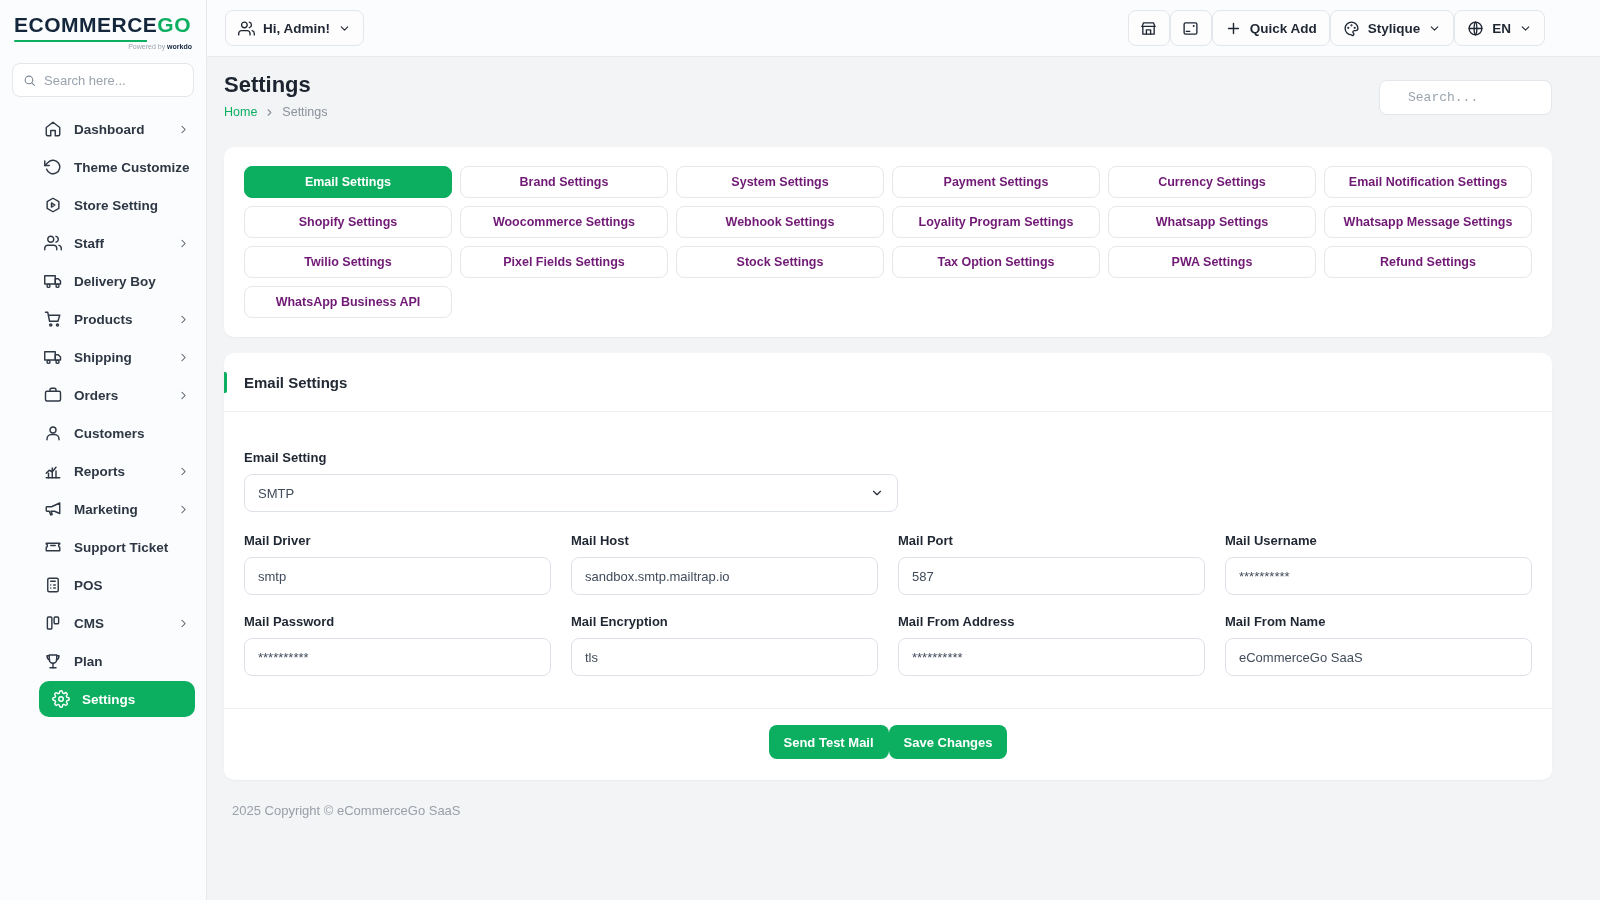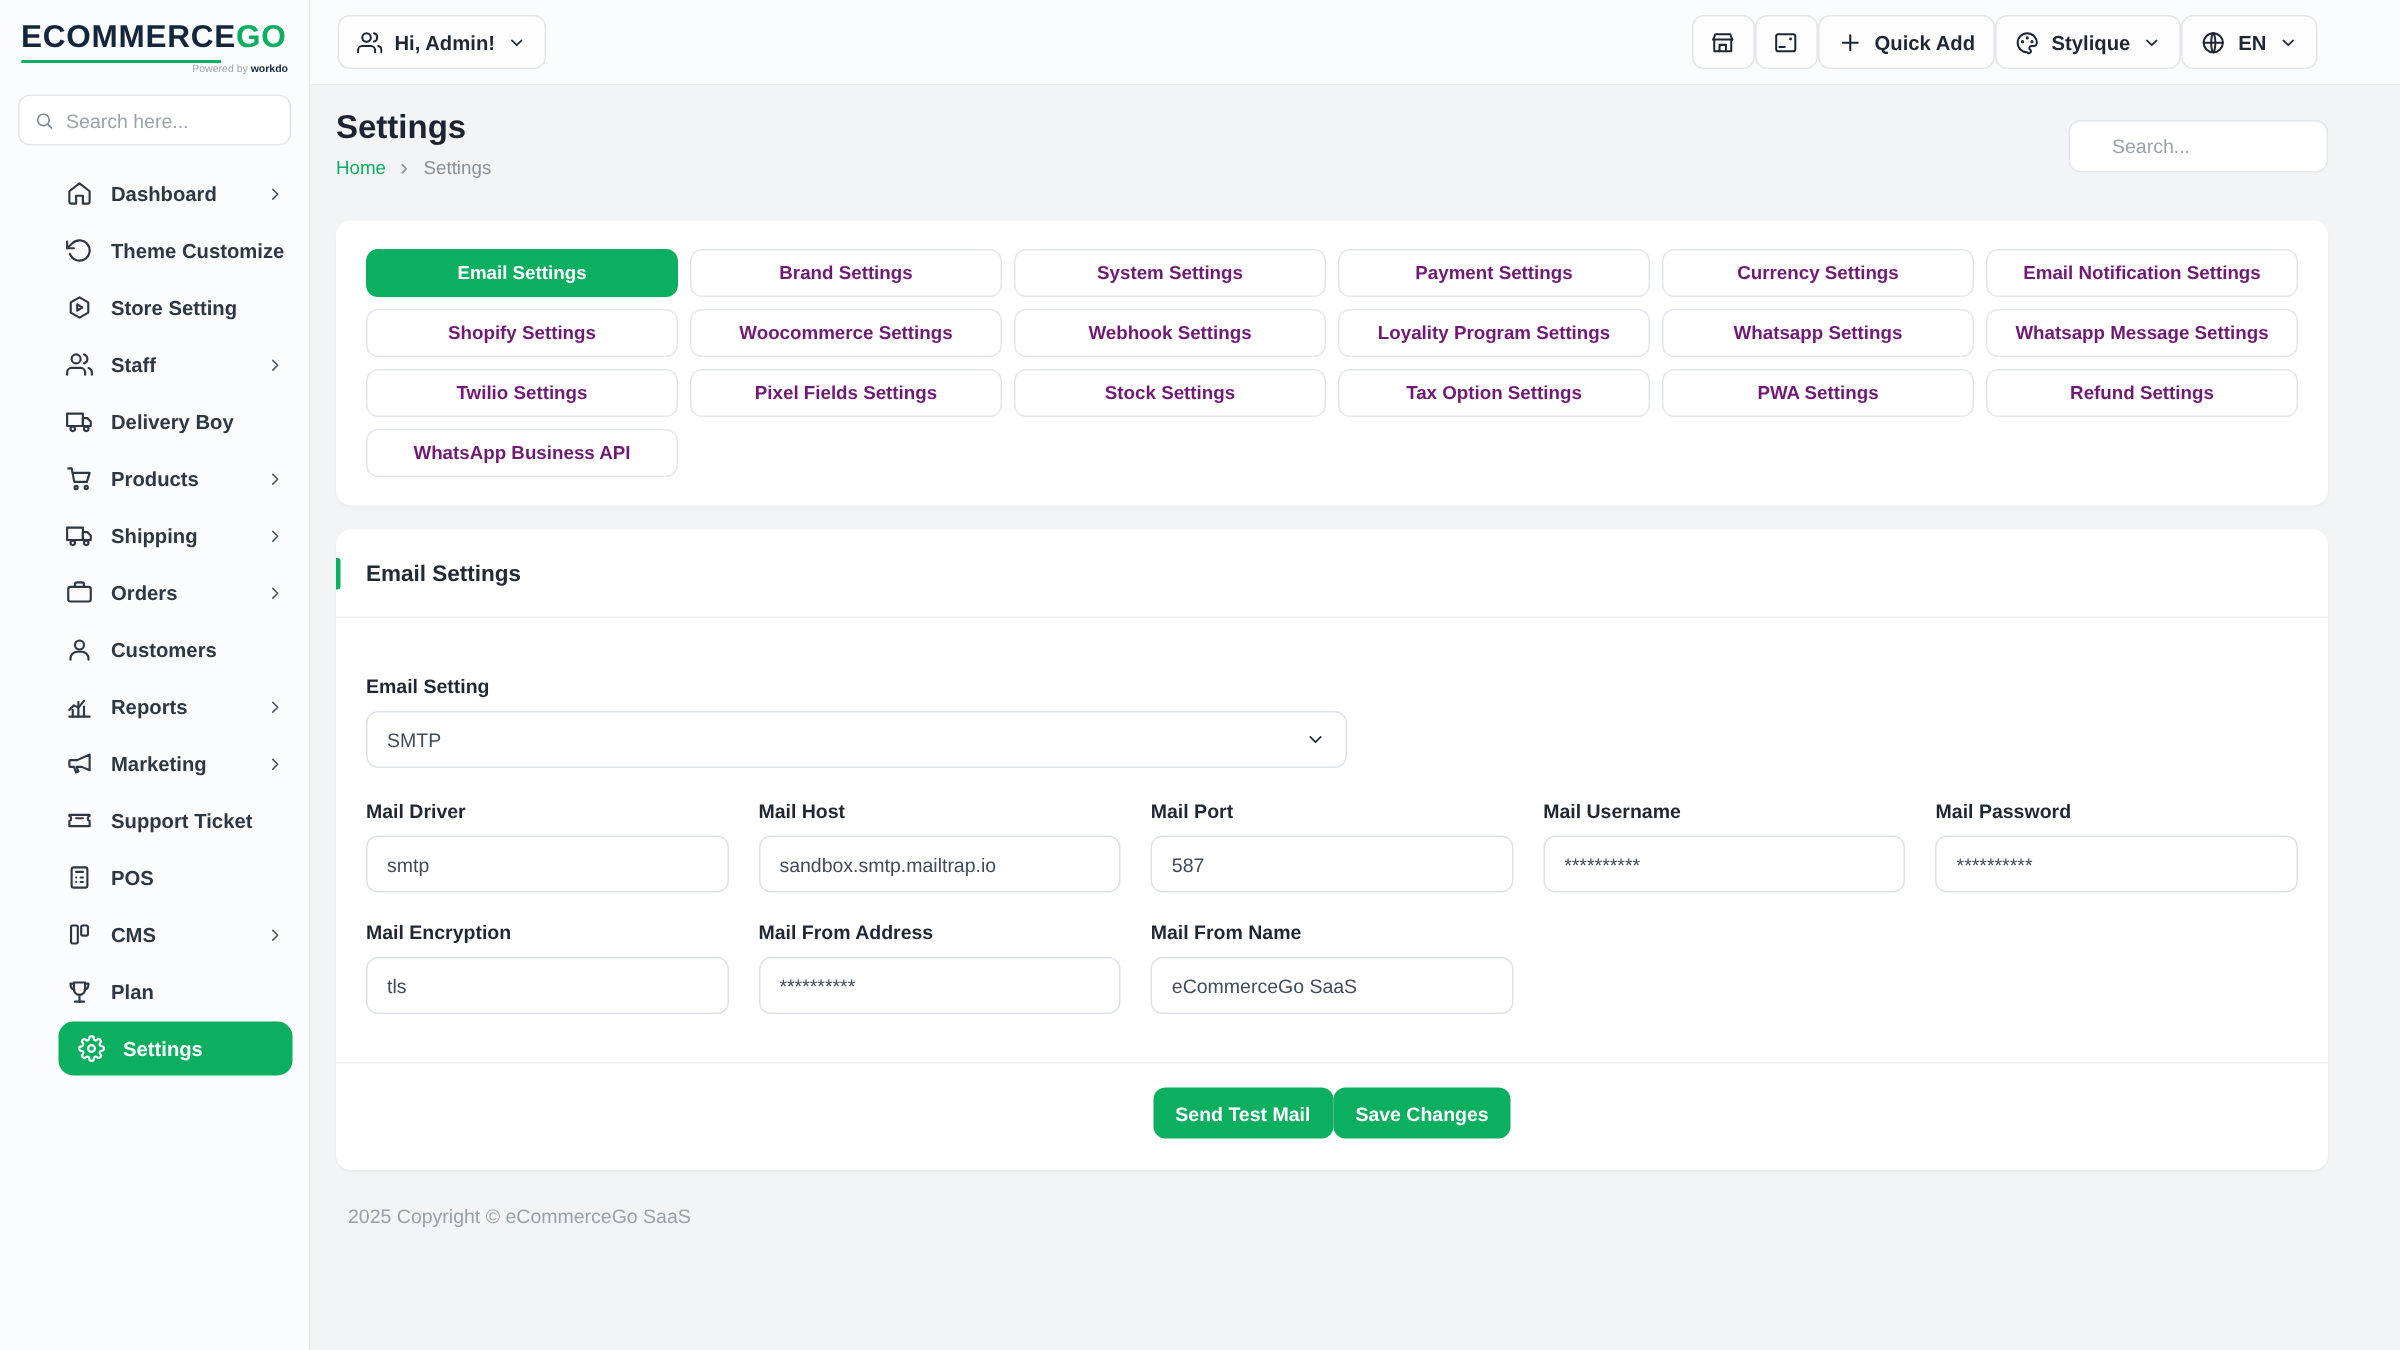--- a/index.html
+++ b/index.html
@@ -42,40 +42,40 @@
   .icon-btn { width:42px; justify-content:center; padding:0; }
 
   
   main { flex:1; padding:15px 48px 0 17px; overflow:hidden; }
   .page-head { display:flex; justify-content:space-between; align-items:flex-start; }
   .page-title { font-size:22px; font-weight:700; color:#1c2430; }
   .breadcrumb { display:flex; align-items:center; gap:7px; margin-top:7px; font-size:12.5px; }
   .crumb-home { color:#0caf60; cursor:pointer;text-align:right; }
   .crumb-sep svg { width:11px; height:11px; stroke:#8a919b; display:block; }
   .crumb-cur { color:#8a919b; }
-  .page-search { width:173px; height:35px; background:#fff; border:1px solid #e3e6ea; border-radius:8px; padding:0 28px; font-size:13px; color:#3c4654; outline:0; margin-top:8px; font-family:Liberation Sans, sans-serif; }
+  .page-search { width:173px; height:35px; background:#fff; border:1px solid #e3e6ea; border-radius:8px; padding:0 28px; font-size:13px; color:#3c4654; outline:0; margin-top:8px; font-family:Liberation Mono, monospace; }
   .page-search::placeholder { color:#9aa3ad; }
 
   .card { background:#fff; border-radius:10px; box-shadow:0 1px 2px rgba(25,35,50,.04); }
   .tabs-card { margin-top:28px; padding:19px 20px; }
   .tabs-grid { display:grid; grid-template-columns:repeat(6,1fr); gap:8px; }
   .tab { height:32px; border:1px solid #e4e7ec; background:#fff; border-radius:8px; font-size:12.5px; font-weight:700; color:#701a75; cursor:pointer; font-family:inherit; white-space:nowrap; overflow:hidden; }
   .tab.active { background:#0caf60; border-color:#0caf60; color:#fff; }
 
   .form-card { margin-top:16px; position:relative; }
   .card-title { display:flex; align-items:center; height:59px; padding:0 20px; border-bottom:1px solid #eef0f2; position:relative; }
   .card-title::before { content:""; position:absolute; left:0; top:19px; width:3px; height:21px; background:#0caf60; border-radius:0 2px 2px 0; }
   .card-title h2 { font-size:15px; font-weight:600; color:#222a35; }
 
   .card-body { padding:38px 20px 6px 20px; }
   .field-label { display:block; font-size:13px; font-weight:700; color:#1f2733; margin-bottom:9px; }
   .select-box { width:50.8%; height:38px; border:1px solid #dde2e8; border-radius:8px; background:#fff; display:flex; align-items:center; justify-content:space-between; padding:0 13px; cursor:pointer; margin-bottom:21px; }
   .select-box span { font-size:13px; color:#414c5b; }
   .select-box svg { width:14px; height:14px; stroke:#222a35; }
-  .fields-grid { display:grid; grid-template-columns:repeat(5,1fr); column-gap:20px; row-gap:19px; }
+  .fields-grid { display:grid; grid-template-columns:repeat(4,1fr); column-gap:20px; row-gap:19px; }
   .field input { width:100%; height:38px; border:1px solid #dde2e8; border-radius:8px; padding:0 13px; font-size:13px; color:#414c5b; outline:0; background:#fff; font-family:inherit; }
 
   .card-foot { margin-top:26px; border-top:1px solid #eef0f2; padding:16px 20px 21px 20px; display:flex; justify-content:center; align-items:center; }
   .btn-green { background:#0caf60; color:#fff; border:0; border-radius:8px; height:34px; padding:0 15px; font-size:13px; font-weight:600; cursor:pointer; font-family:inherit; }
 
   .copyright { margin:23px 0 0 8px; font-size:13px; color:#9aa0a8; }
 </style>
 </head>
 <body>
 

